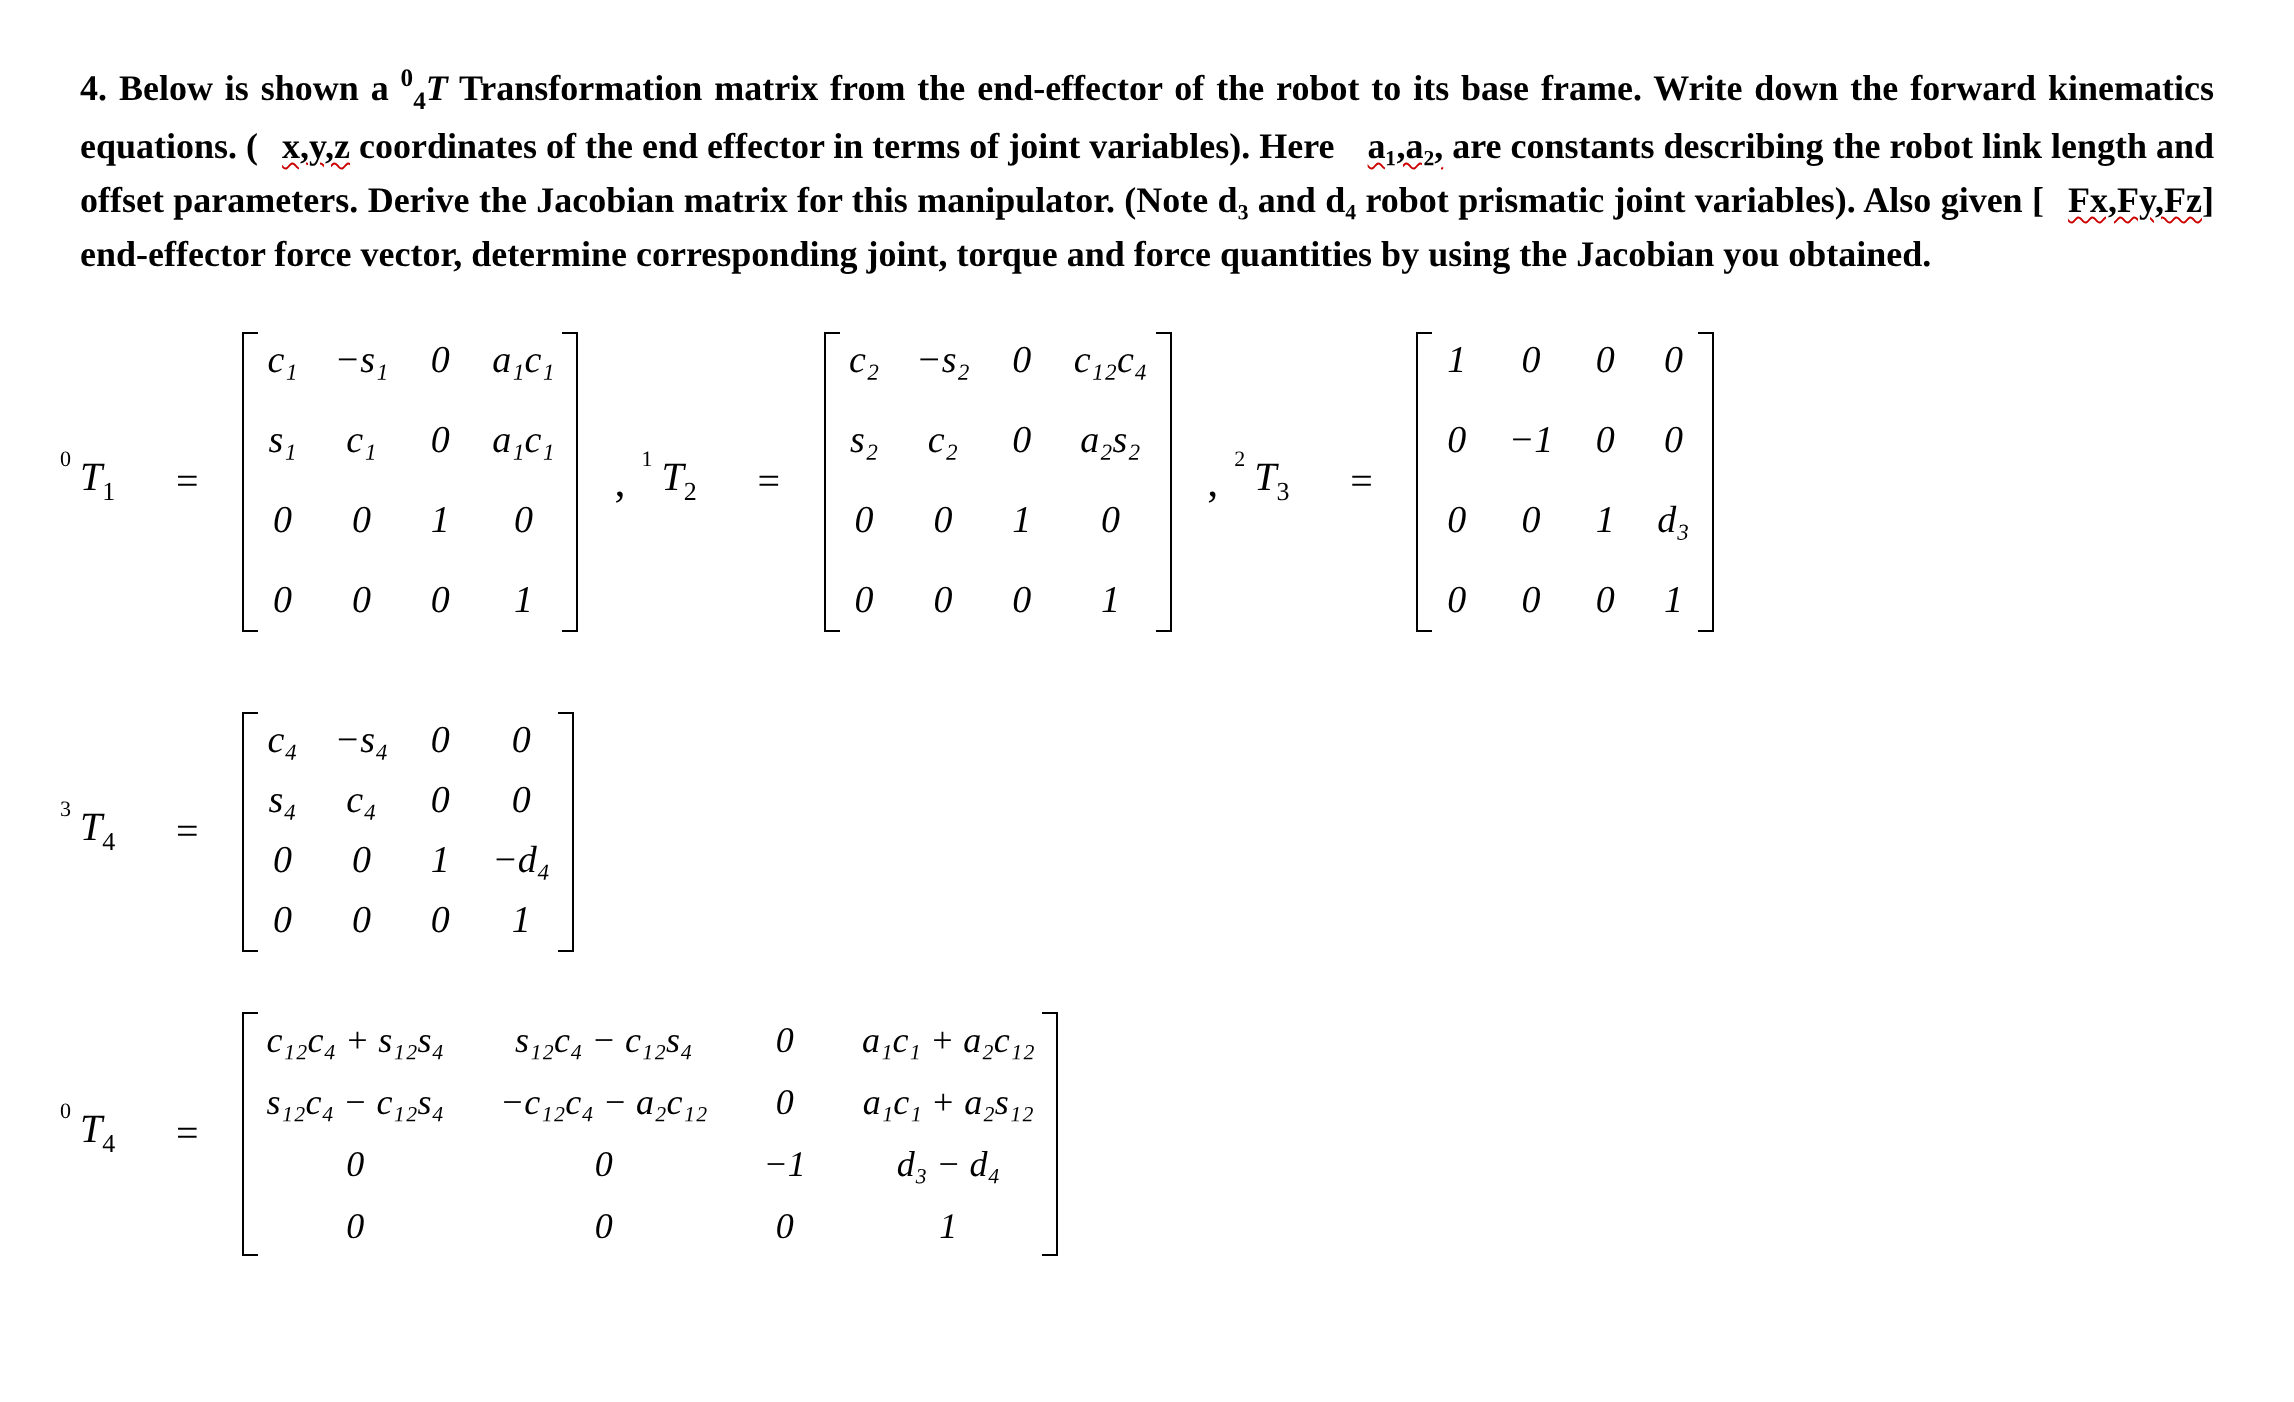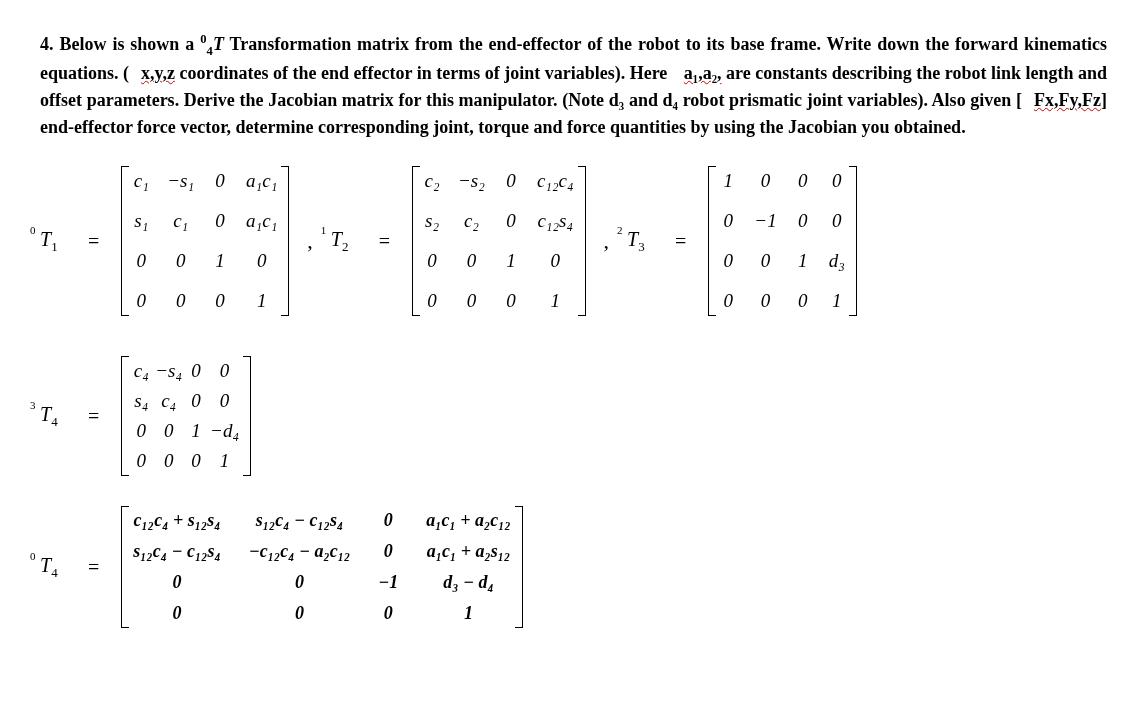--- a/index.html
+++ b/index.html
@@ -87,34 +87,33 @@
       align-items: center;
       justify-items: center;
       font-style: italic;
     }
     .cols-4 {
       grid-template-columns: repeat(4, auto);
       gap: 18px 18px;
     }
     .cols-4-wide {
       grid-template-columns: repeat(4, auto);
-      gap: 8px 6px;
+      gap: 8px 18px;
     }
     .cell {
       white-space: nowrap;
       font-size: 19px;
       min-width: 16px;
       text-align: center;
     }
     .section-2 {
       margin-top: 40px;
     }
     .big-matrix .cell {
       font-size: 18px;
-      font-weight: bold;
     }
     .big-matrix .cols-4 {
       gap: 10px 28px;
     }
   </style>
 </head>
 <body>
 
 <div class="problem-text">
   <span>4. </span><span>Below is shown a </span><span><span class="sup">0</span><span class="sub">4</span><i>T</i></span><span> Transformation matrix from the end-effector of the robot to its base frame. Write down the forward kinematics equations. (</span><span class="wavy">x,y,z</span><span> coordinates of the end effector in terms of joint variables). Here </span><span class="wavy">a₁,a₂,</span><span> are constants describing the robot link length and offset parameters. Derive the Jacobian matrix for this manipulator. (Note d₃ and d₄ robot prismatic joint variables). Also given [</span><span class="wavy">Fx,Fy,Fz</span><span>] end-effector force vector, determine corresponding joint, torque and force  quantities by using the Jacobian you obtained.</span>
@@ -152,21 +151,21 @@
   <div class="bracket-matrix">
     <div class="bracket bracket-left"></div>
     <div class="matrix-cells cols-4">
         <div class="cell">c₂</div>
         <div class="cell">−s₂</div>
         <div class="cell">0</div>
         <div class="cell">c₁₂c₄</div>
         <div class="cell">s₂</div>
         <div class="cell">c₂</div>
         <div class="cell">0</div>
-        <div class="cell">c₁₂s₄</div>
+        <div class="cell">a₂s₂</div>
         <div class="cell">0</div>
         <div class="cell">0</div>
         <div class="cell">1</div>
         <div class="cell">0</div>
         <div class="cell">0</div>
         <div class="cell">0</div>
         <div class="cell">0</div>
         <div class="cell">1</div>
       </div>
     <div class="bracket bracket-right"></div>

